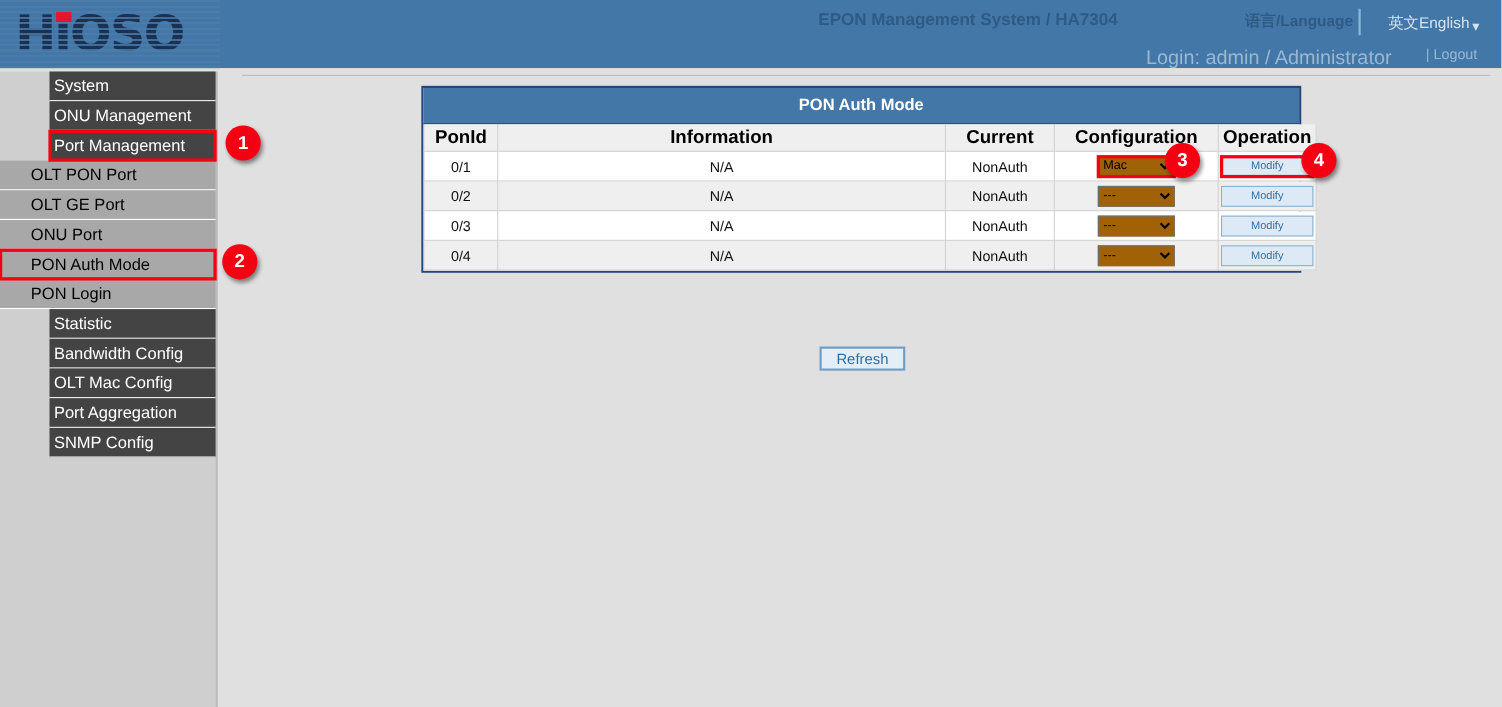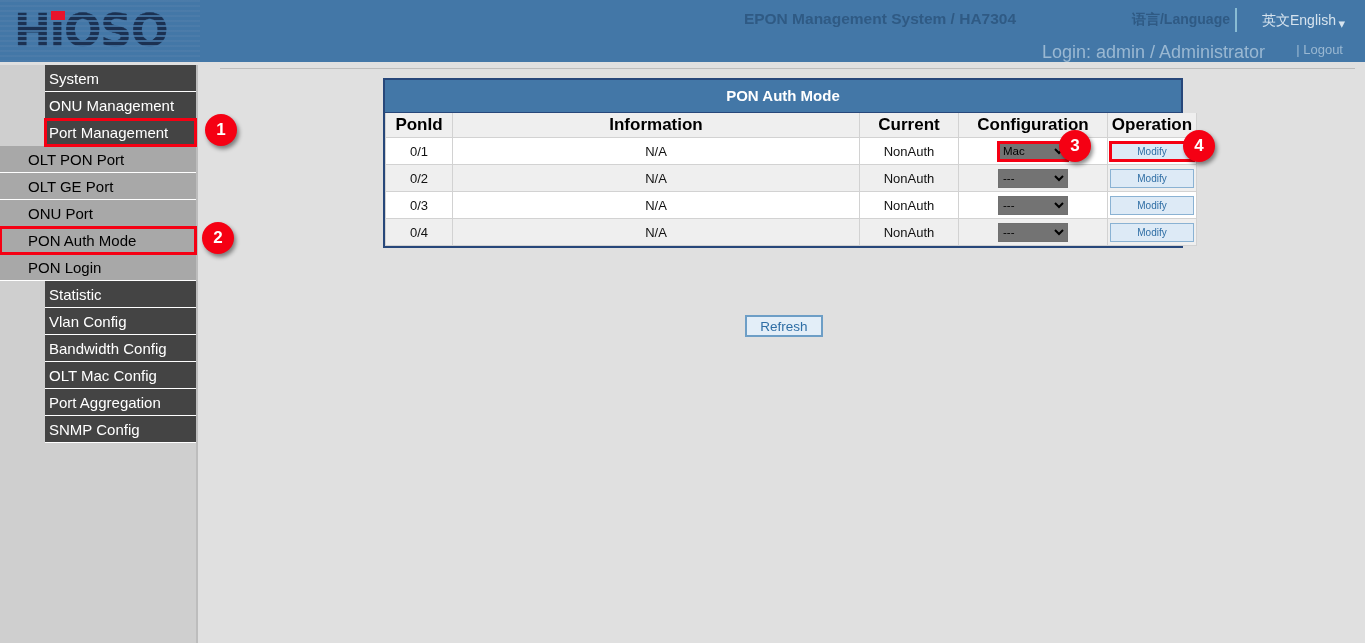--- a/index.html
+++ b/index.html
@@ -227,21 +227,21 @@
   .col-current { width: 96px; }
   .col-config { width: 146px; }
   .col-operation { width: 86px; }
 
   select.cfg {
     width: 70px;
     height: 19px;
     font-size: 11.5px;
     font-family: "Liberation Sans", sans-serif;
     border: 1px solid #707070;
-    background: #737373;
+    background: #a16207;
     color: #000;
     box-sizing: border-box;
     cursor: pointer;
   }
   button.modify {
     width: 84px;
     height: 19px;
     font-size: 10px;
     font-family: "Liberation Sans", sans-serif;
     color: #2f6ea5;
@@ -329,23 +329,20 @@
     <span>ONU Port</span>
   </div>
   <div class="nav-sub hl-red">
     <span>PON Auth Mode</span>
   </div>
   <div class="nav-sub">
     <span>PON Login</span>
   </div>
   <div class="nav-top">
     <span>Statistic</span>
-  </div>
-  <div class="nav-top">
-    <span>Vlan Config</span>
   </div>
   <div class="nav-top">
     <span>Bandwidth Config</span>
   </div>
   <div class="nav-top">
     <span>OLT Mac Config</span>
   </div>
   <div class="nav-top">
     <span>Port Aggregation</span>
   </div>

